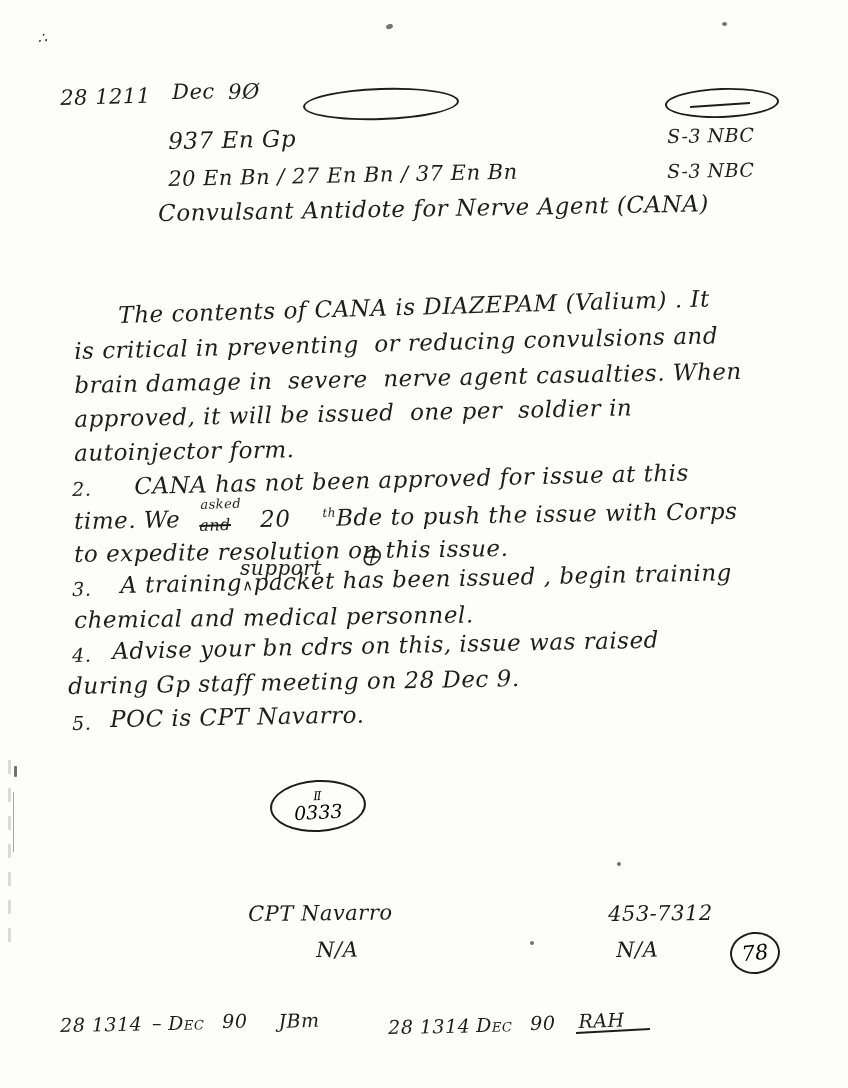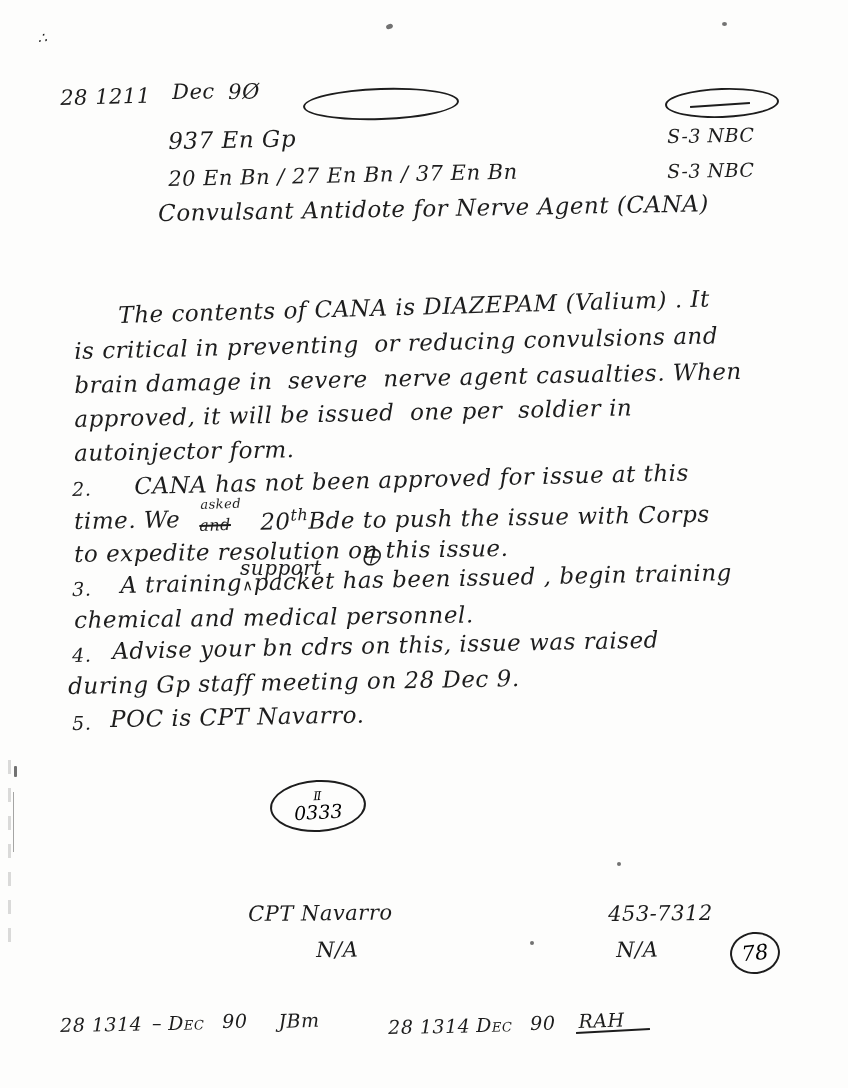--- a/index.html
+++ b/index.html
@@ -58,22 +58,23 @@
   .hw.big   { font-size: 21px; }
   .hw.huge  { font-size: 23px; }
 
   .sc { font-variant: small-caps; }
 
   .strike {
     text-decoration: line-through;
     text-decoration-thickness: 2px;
   }
   .sup {
-    font-size: 16px;
+    font-size: 12px;
     vertical-align: super;
+    margin-left: 32px;
   }
   
   .ellipse {
     position: absolute;
     border: 2px solid #1d1d1d;
     border-radius: 50%;
   }
   .circle-num {
     position: absolute;
     border: 2px solid #1d1d1d;

